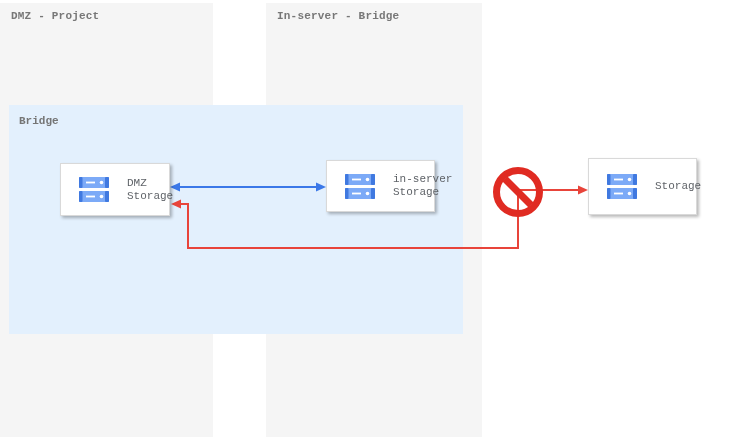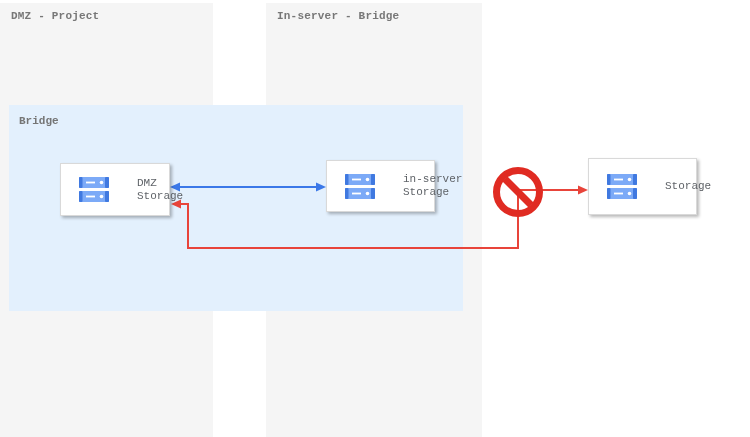--- a/index.html
+++ b/index.html
@@ -11,40 +11,40 @@
   .column{position:absolute;top:3px;bottom:0;background:#f5f5f5;}
   .col-dmz{left:0;width:213px;}
   .col-inserver{left:266px;width:216px;}
   .col-storage{left:533px;width:217px;}
   .col-header{
     padding:7px 0 0 11px;font-size:11px;font-weight:bold;color:#777;
     letter-spacing:.2px;white-space:nowrap;
   }
   
   .bridge{
-    position:absolute;left:9px;top:105px;width:454px;height:206px;
+    position:absolute;left:9px;top:105px;width:454px;height:229px;
     background:#e3f0fd;z-index:2;
   }
   .bridge-label{
     padding:10px 0 0 10px;font-size:11px;font-weight:bold;color:#757575;
   }
   
   .connectors{position:absolute;left:0;top:0;z-index:3;pointer-events:none;}
   
   .node{
     position:absolute;z-index:4;background:#fff;border:1px solid #d9d9d9;
     box-shadow:2px 2px 3px rgba(0,0,0,.28);
     display:flex;align-items:center;box-sizing:border-box;padding-left:18px;
   }
   .node-dmz{left:60px;top:163px;width:110px;height:53px;}
   .node-inserver{left:326px;top:160px;width:109px;height:52px;}
   .node-storage{left:588px;top:158px;width:109px;height:57px;}
   .node-icon{display:inline-flex;flex:0 0 auto;}
   .node-label{
-    margin-left:28px;font-size:11px;color:#5f6368;line-height:13px;
+    margin-left:18px;font-size:11px;color:#5f6368;line-height:13px;
     white-space:nowrap;
   }
 </style>
 </head>
 <body>
 
 <div class="canvas">
 
   <div class="column col-dmz">
     <div class="col-header">DMZ - Project</div>

